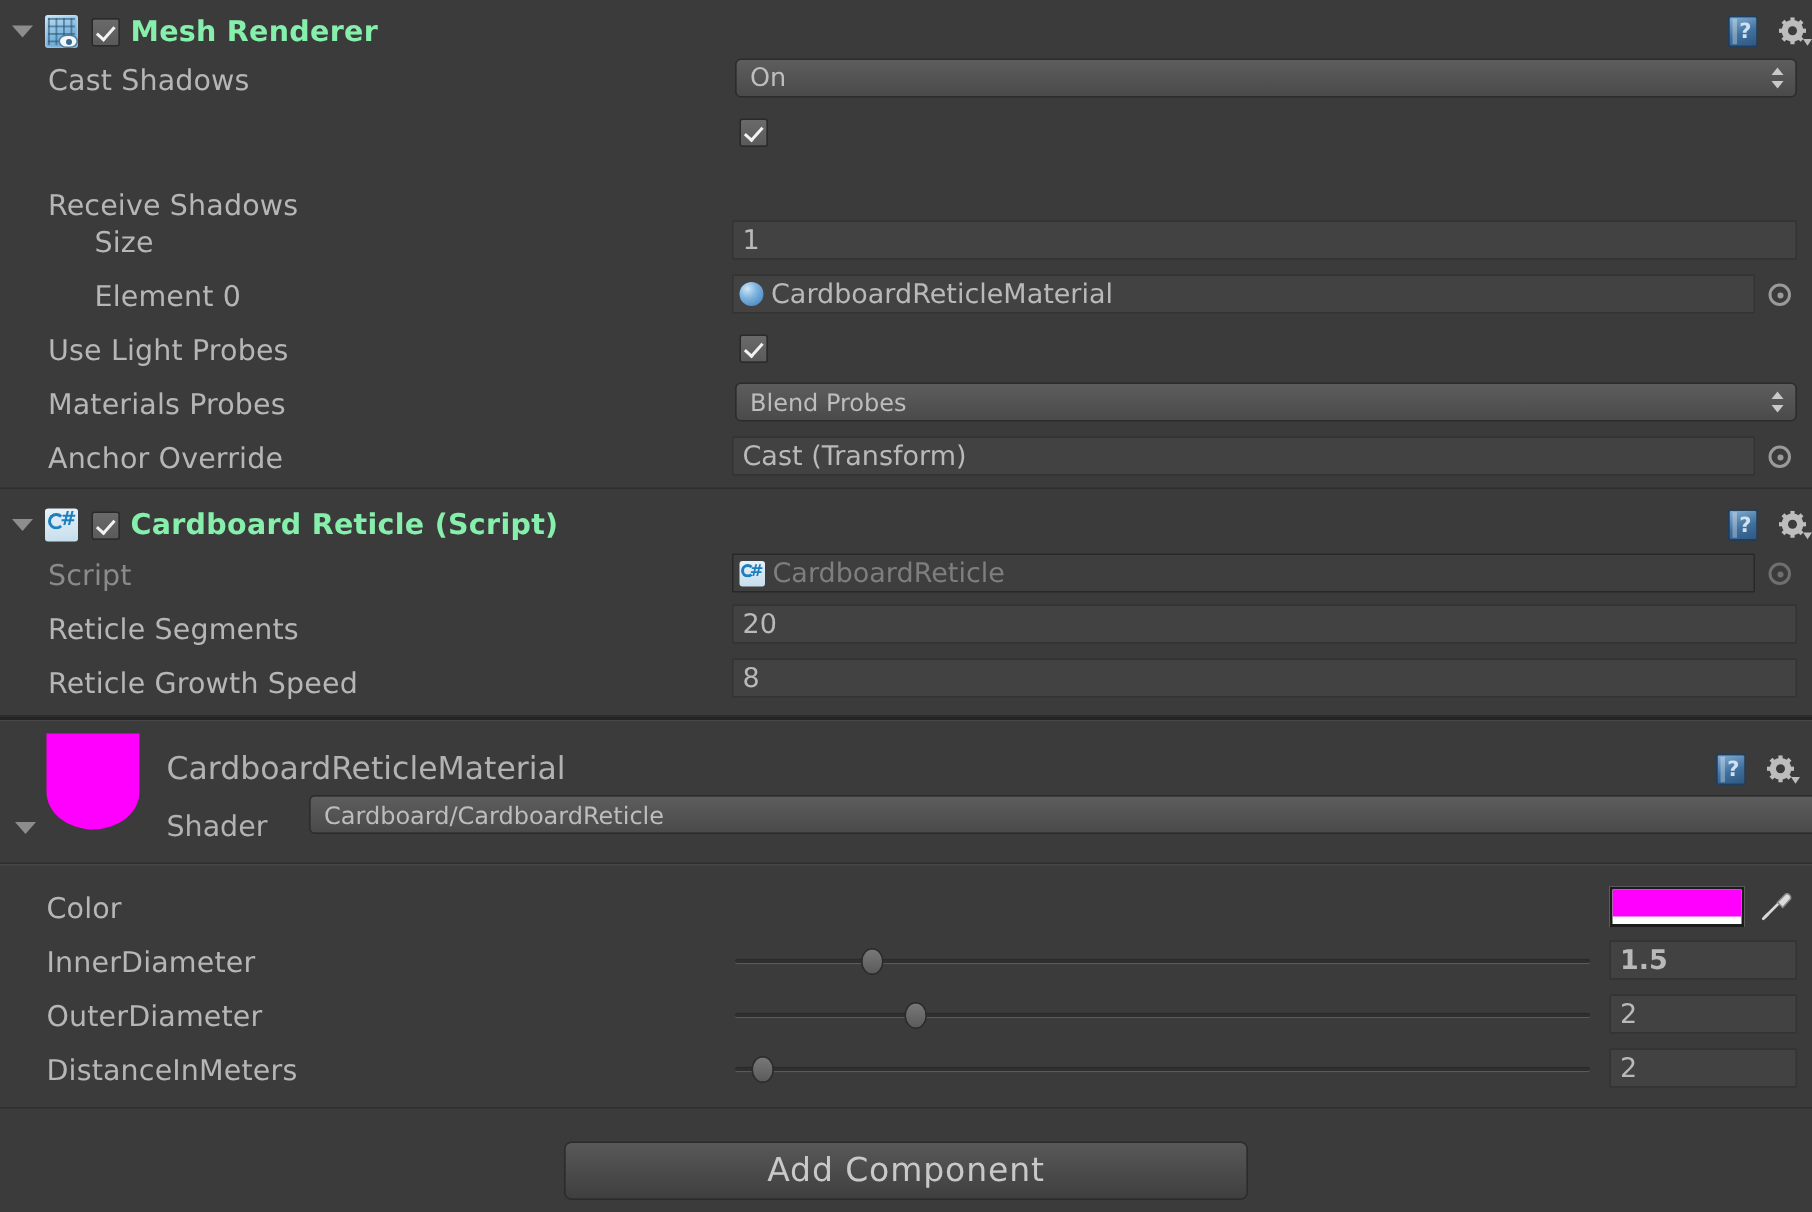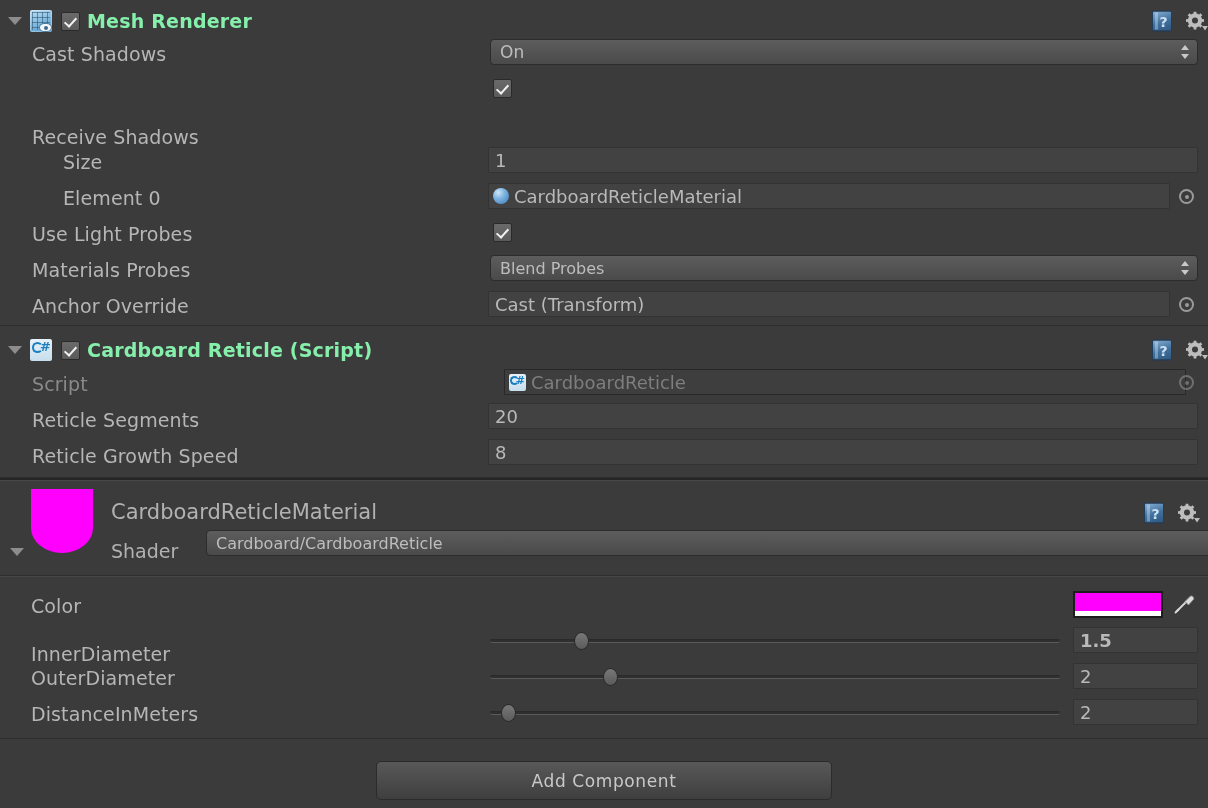--- a/index.html
+++ b/index.html
@@ -355,21 +355,21 @@
   
   .addcomp {
     position: absolute;
     box-sizing: border-box;
     border-radius: 5px;
     background: linear-gradient(#585858, #3f3f3f);
     border: 1px solid #2b2b2b;
     display: flex;
     align-items: center;
     justify-content: center;
-    font-size: 17px;
+    font-size: 22px;
     color: #c9c9c9;
     letter-spacing: 0.6px;
   }
 </style>
 </head>
 <body>
 
 <div class="inspector">
 
   <div class="comp-header" style="position:absolute;left:0;top:2px;width:1208px;">
@@ -478,21 +478,21 @@
           <circle cx="9" cy="9" r="3" fill="#3b3b3b"></circle>
           <polygon points="16,14.5 22,14.5 19,19" fill="#bdbdbd"></polygon>
         </svg>
       </span>
     </span>
   </div>
 
   <div class="row" style="position:absolute;left:32px;top:366px;width:1176px;">
     <span class="label dim">Script</span>
   </div>
-  <div class="field disabled" style="left:488px;top:369px;width:682px;padding-left:4px;margin-left:16px;">
+  <div class="field disabled" style="left:488px;top:369px;width:682px;padding-left:4px;">
     <span class="ico ico-cs ico-cs-small"></span>
     <span style="margin-left:5px;">CardboardReticle</span>
   </div>
   <span class="picker" style="left:1179px;top:375px;opacity:.55;"></span>
 
   <div class="row" style="position:absolute;left:32px;top:402px;width:1176px;">
     <span class="label">Reticle Segments</span>
   </div>
   <div class="field flat" style="left:488px;top:403px;width:710px;">
     <span>20</span>
@@ -553,21 +553,21 @@
   <span class="eyedropper" style="left:1172px;top:592px;">
     <svg width="24" height="24" viewBox="0 0 24 24">
       <g stroke="#d8d8d8" stroke-width="1.8" fill="none" stroke-linecap="round">
         <line x1="4.5" y1="19.5" x2="14" y2="10"></line>
         <line x1="6.5" y1="17.5" x2="3.5" y2="20.5"></line>
       </g>
       <path d="M13 9.5 L18.5 4 a2.6 2.6 0 0 1 3.2 3.2 L16.5 13 Z" fill="#dcdcdc" stroke="#8a8a8a" stroke-width="1"></path>
     </svg>
   </span>
 
-  <div class="row" style="position:absolute;left:31px;top:624px;width:1177px;margin-top:12px;">
+  <div class="row" style="position:absolute;left:31px;top:624px;width:1177px;">
     <span class="label">InnerDiameter</span>
   </div>
   <div class="slider" style="left:490px;top:632px;width:570px;">
     <span class="track"></span>
     <span class="knob" style="left:84px;"></span>
   </div>
   <div class="field flat" style="left:1073px;top:627px;width:125px;font-weight:bold;">
     <span>1.5</span>
   </div>
 

